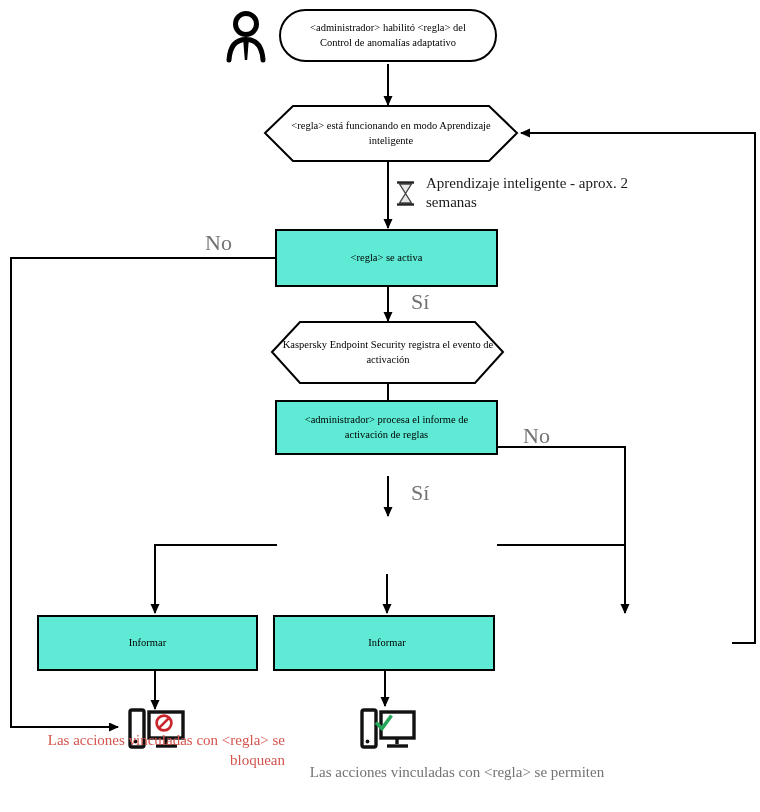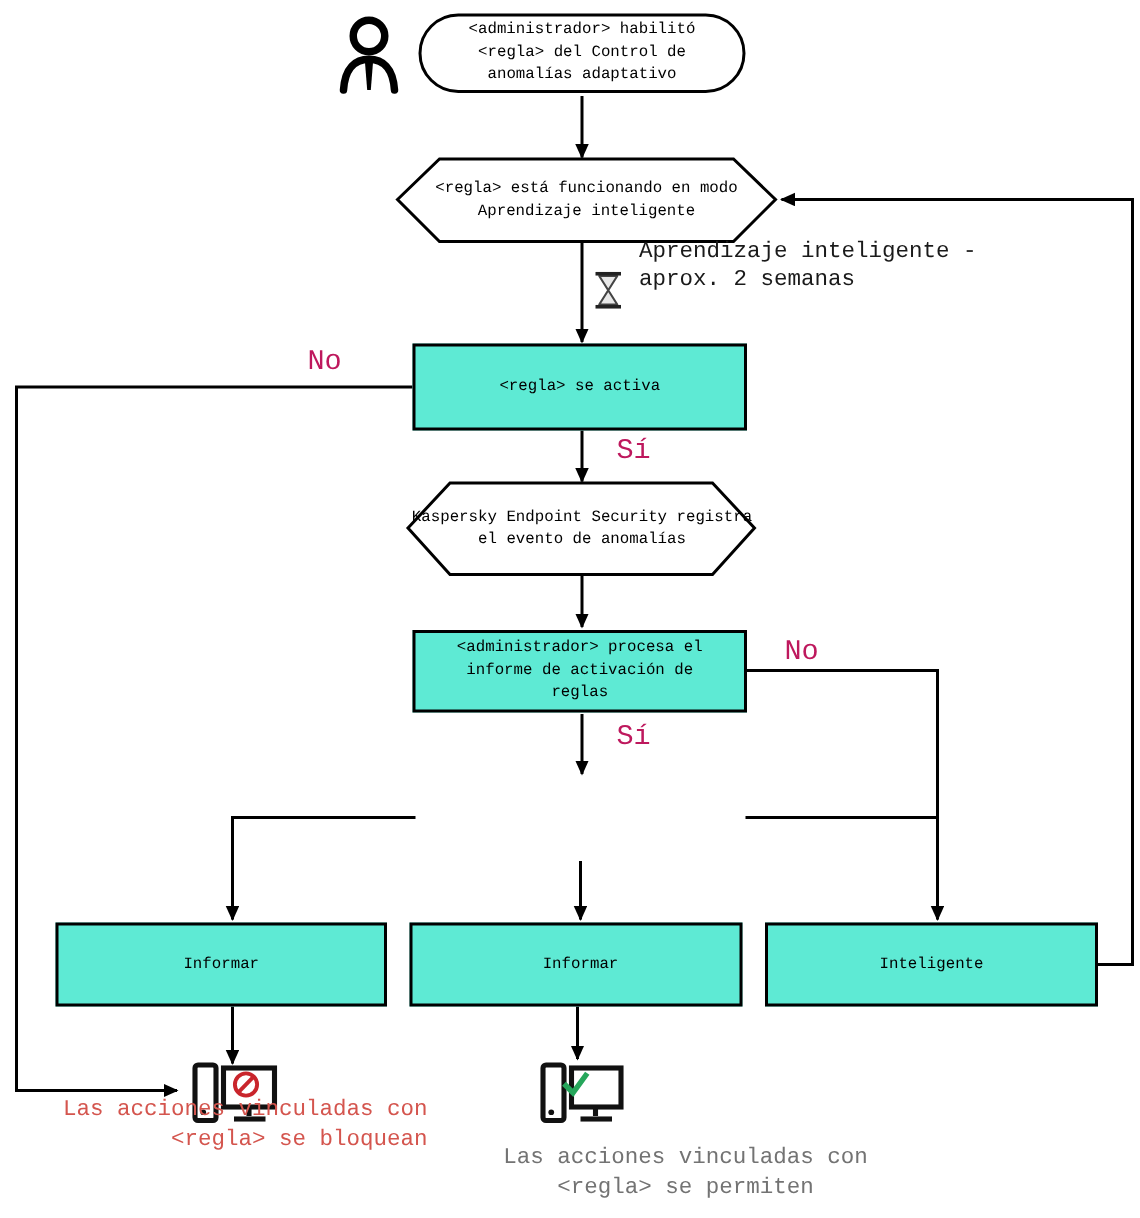--- a/index.html
+++ b/index.html
@@ -1,28 +1,28 @@
 <!DOCTYPE html>
 <html><head>
 <meta charset="utf-8">
 <style>
   html,body{margin:0;padding:0;background:#fff;}
   .canvas{
     position:relative;width:760px;height:812px;background:#fff;overflow:hidden;
-    font-family:Liberation Mono, monospace;color:#000;
+    font-family:Liberation Serif, serif;color:#000;
   }
   .layer{position:absolute;left:0;top:0;width:760px;height:812px;}
   .node{
     position:absolute;box-sizing:border-box;display:flex;align-items:center;justify-content:center;
     text-align:center;font-size:10.5px;line-height:1.4;color:#000;
   }
   .rect{border:2px solid #000;background:#5eead4;padding:0 14px;}
   .stadium{border:2px solid #000;border-radius:27px;background:#fff;padding:0 12px;}
   .hex-text{background:transparent;padding:0 4px;}
-  .lbl{position:absolute;font-size:19px;color:#be185d;}
+  .lbl{position:absolute;font-size:22px;color:#737373;}
   .note{position:absolute;font-size:15px;line-height:19px;color:#1a1a1a;}
   .caption{position:absolute;font-size:15px;line-height:20px;text-align:center;}
   .caption-blocked{color:#d4554e;}
   .caption-allowed{color:#737373;}
 </style>
 </head>
 <body>
 
 <div class="canvas">
 
@@ -98,46 +98,43 @@
   </svg>
 
   <div class="node stadium" style="left:279px;top:9px;width:218px;height:53px;">
     <span>&lt;administrador&gt; habilitó &lt;regla&gt; del Control de anomalías adaptativo</span>
   </div>
 
   <div class="node hex-text" style="left:270px;top:107px;width:242px;height:53px;">
     <span>&lt;regla&gt; está funcionando en modo Aprendizaje inteligente</span>
   </div>
 
-  <div class="note" style="left:426px;top:158px;width:252px;">Aprendizaje inteligente - aprox. 2 semanas</div>
+  <div class="note" style="left:426px;top:174px;width:252px;">Aprendizaje inteligente - aprox. 2 semanas</div>
 
   <div class="node rect" style="left:275px;top:229px;width:223px;height:58px;">
     <span>&lt;regla&gt; se activa</span>
   </div>
 
   <div class="node hex-text" style="left:268px;top:322px;width:240px;height:61px;">
-    <span>Kaspersky Endpoint Security registra el evento de anomalías</span>
+    <span>Kaspersky Endpoint Security registra el evento de activación</span>
   </div>
 
-  <div class="node rect" style="left:275px;top:420px;width:223px;height:55px;">
+  <div class="node rect" style="left:275px;top:400px;width:223px;height:55px;">
     <span>&lt;administrador&gt; procesa el informe de activación de reglas</span>
   </div>
 
 
   <div class="node rect" style="left:37px;top:615px;width:221px;height:56px;">
     <span>Informar</span>
   </div>
 
   <div class="node rect" style="left:273px;top:615px;width:222px;height:56px;padding-left:20px;">
     <span>Informar</span>
   </div>
 
-  <div class="node rect" style="left:510px;top:615px;width:222px;height:56px;">
-    <span>Inteligente</span>
-  </div>
 
   <div class="lbl" style="left:205px;top:230px;">No</div>
   <div class="lbl" style="left:411px;top:289px;">Sí</div>
   <div class="lbl" style="left:523px;top:423px;">No</div>
   <div class="lbl" style="left:411px;top:480px;">Sí</div>
 
   <div class="caption caption-blocked" style="left:0px;top:730px;width:285px;text-align:right;">Las acciones vinculadas con &lt;regla&gt; se bloquean</div>
   <div class="caption caption-allowed" style="left:303px;top:762px;width:308px;">Las acciones vinculadas con &lt;regla&gt; se permiten</div>
 
 </div>

